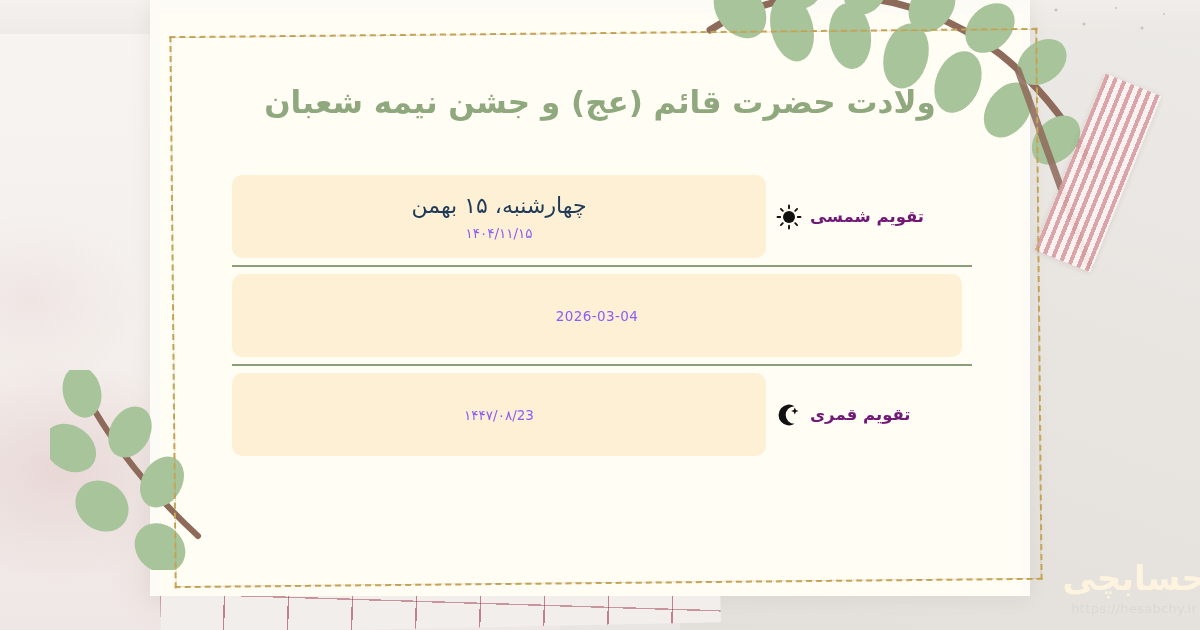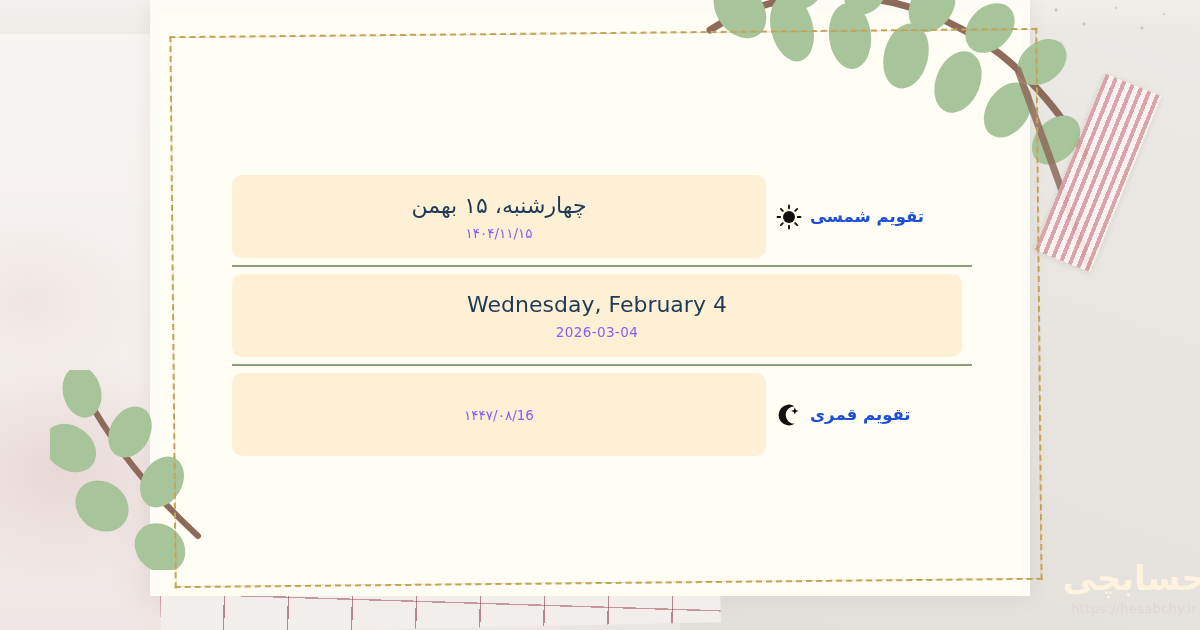--- a/index.html
+++ b/index.html
@@ -101,21 +101,21 @@
   .rows{position:absolute;left:232px;top:168px;width:740px;}
   .row{position:relative;height:97px;display:flex;align-items:center;flex-direction:row-reverse;}
   .divider{height:2px;background:#8a9f78;width:740px;margin:0;}
 
   .cal-label{
     width:196px;flex:0 0 196px;
     display:flex;align-items:center;justify-content:flex-start;
     flex-direction:row-reverse;gap:8px;direction:rtl;
     padding-right:10px;box-sizing:border-box;
   }
-  .cal-label .lbl{font-size:16.5px;font-weight:bold;color:#1d4ed8;white-space:nowrap;}
+  .cal-label .lbl{font-size:16.5px;font-weight:bold;color:#701a75;white-space:nowrap;}
   .icon{width:26px;height:26px;flex:0 0 26px;display:block;}
 
   .chip{
     flex:1 1 auto;height:83px;margin-right:10px;
     background:#fdf0d5;border-radius:10px;
     display:flex;flex-direction:column;align-items:center;justify-content:center;
     gap:7px;
   }
   .chip .main{font-size:22px;font-weight:normal;color:#1f3a57;direction:rtl;}
   .chip .main.ltr{direction:ltr;}
@@ -177,20 +177,21 @@
         <ellipse cx="110" cy="178" rx="23" ry="27" transform="rotate(-48 110 178)"></ellipse>
       </g>
     </svg>
   </div>
 
   <div class="tape-stick"></div>
   <div class="tape"></div>
 
   <div class="gold-frame"></div>
 
+  <div class="title">ولادت حضرت قائم (عج) و جشن نیمه شعبان</div>
 
   <div class="rows">
 
     <div class="row">
       <div class="cal-label">
         <span class="icon">
           <svg width="26" height="26" viewBox="0 0 26 26">
             <circle cx="13" cy="13" r="6" fill="#111"></circle>
             <path d="M6.2 7.6 A6 6 0 0 1 11 6.6" stroke="#fdf0d5" stroke-width="1.4" fill="none"></path>
             <g stroke="#111" stroke-width="1.9" stroke-linecap="round">
@@ -210,39 +211,38 @@
       <div class="chip">
         <div class="main">چهارشنبه، ۱۵ بهمن</div>
         <div class="sub">۱۴۰۴/۱۱/۱۵</div>
       </div>
     </div>
 
     <div class="divider"></div>
 
     <div class="row">
       <div class="chip">
-        <div class="main ltr">Wednesday, February 4</div>
         <div class="sub">2026-03-04</div>
       </div>
     </div>
 
     <div class="divider"></div>
 
     <div class="row">
       <div class="cal-label">
         <span class="icon">
           <svg width="26" height="26" viewBox="0 0 26 26">
             <path d="M18.5 4.2 A10.4 10.4 0 1 0 18.5 21.8 A8.4 8.4 0 1 1 18.5 4.2 Z" fill="#111"></path>
             <path d="M18.8 5.4 l1.1 2.5 2.5 1.1 -2.5 1.1 -1.1 2.5 -1.1 -2.5 -2.5 -1.1 2.5 -1.1 z" fill="#111"></path>
           </svg>
         </span>
         <span class="lbl">تقویم قمری</span>
       </div>
       <div class="chip">
-        <div class="sub">۱۴۴۷/۰۸/16</div>
+        <div class="sub">۱۴۴۷/۰۸/23</div>
       </div>
     </div>
 
   </div>
 
   <div class="wm">
     <div class="logo">حسابچی</div>
     <div class="url">https://hesabchy.ir</div>
   </div>
 

